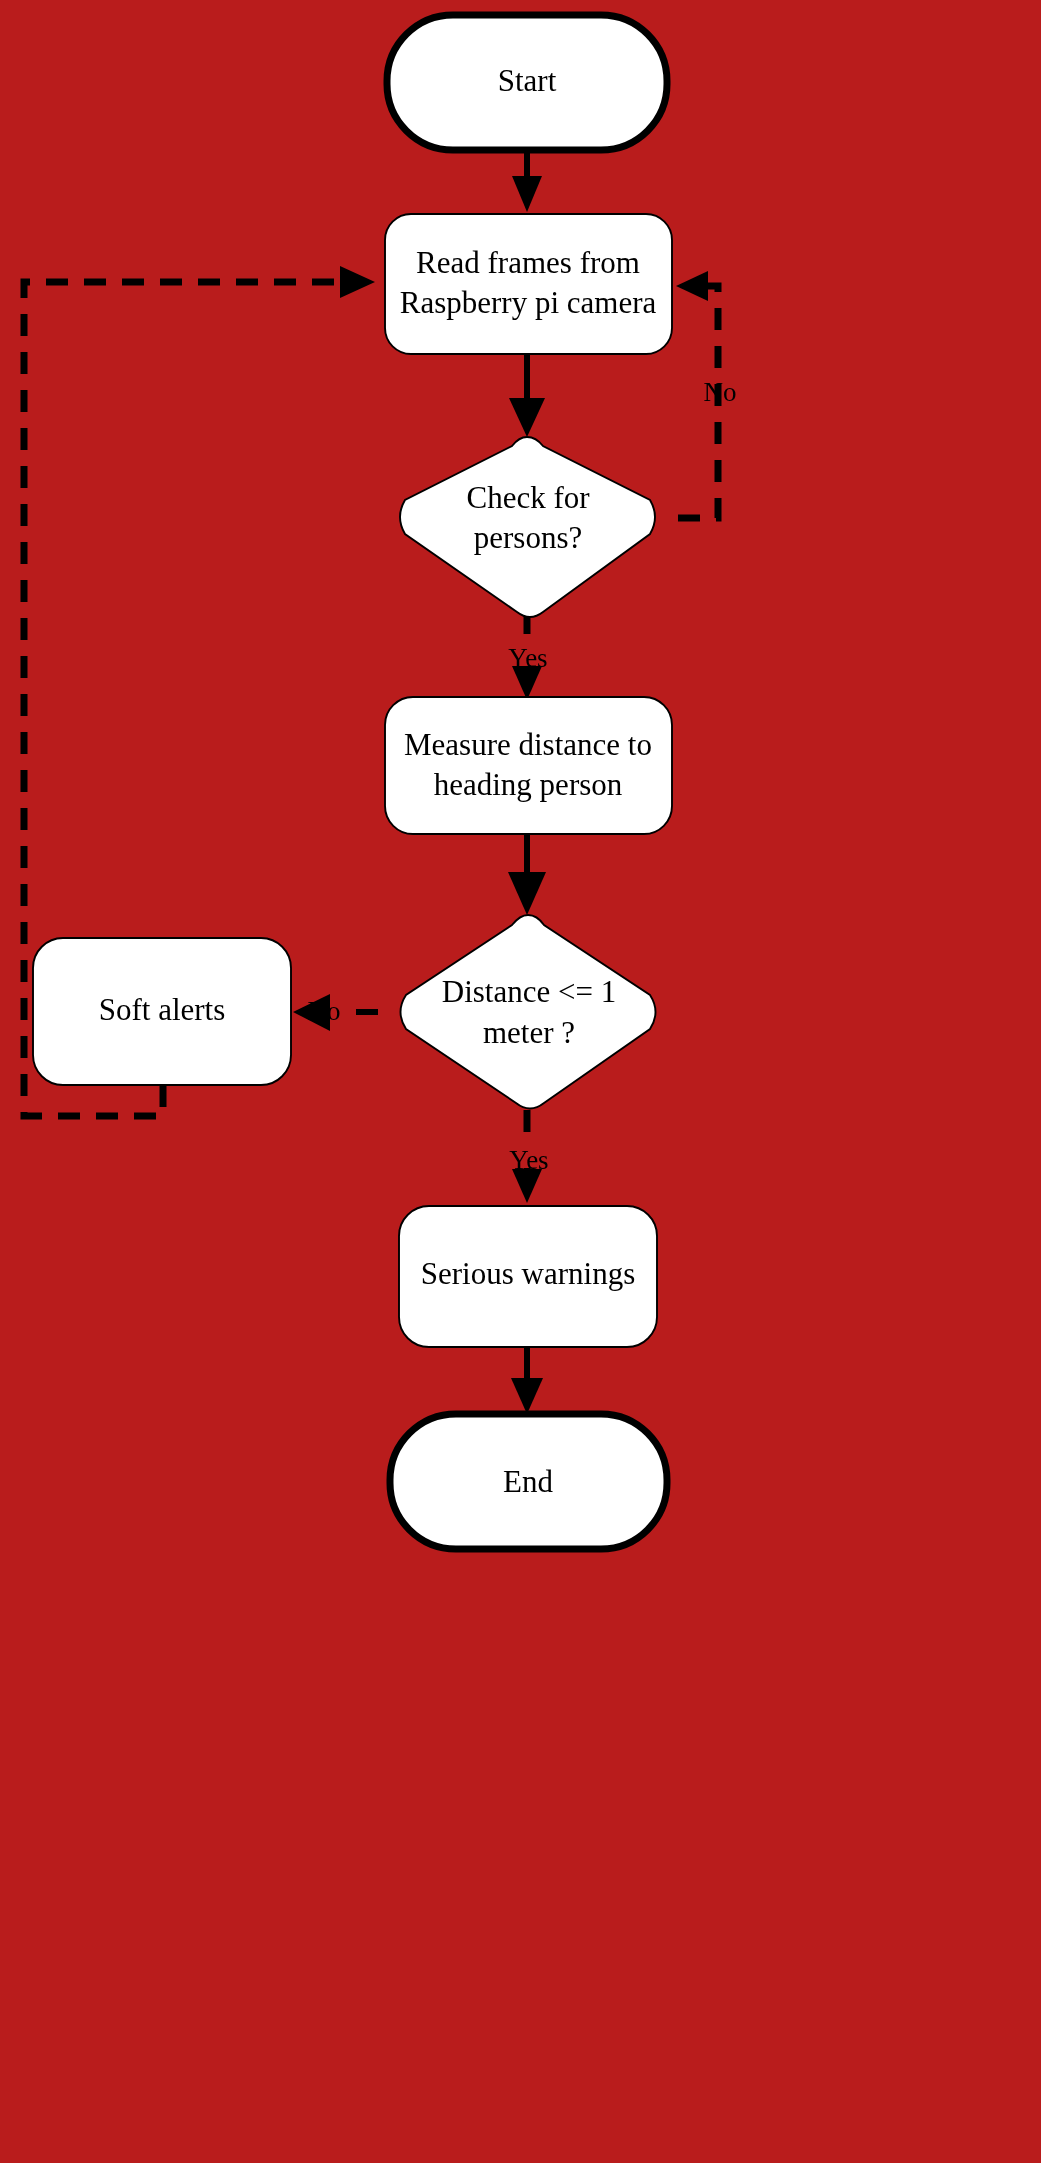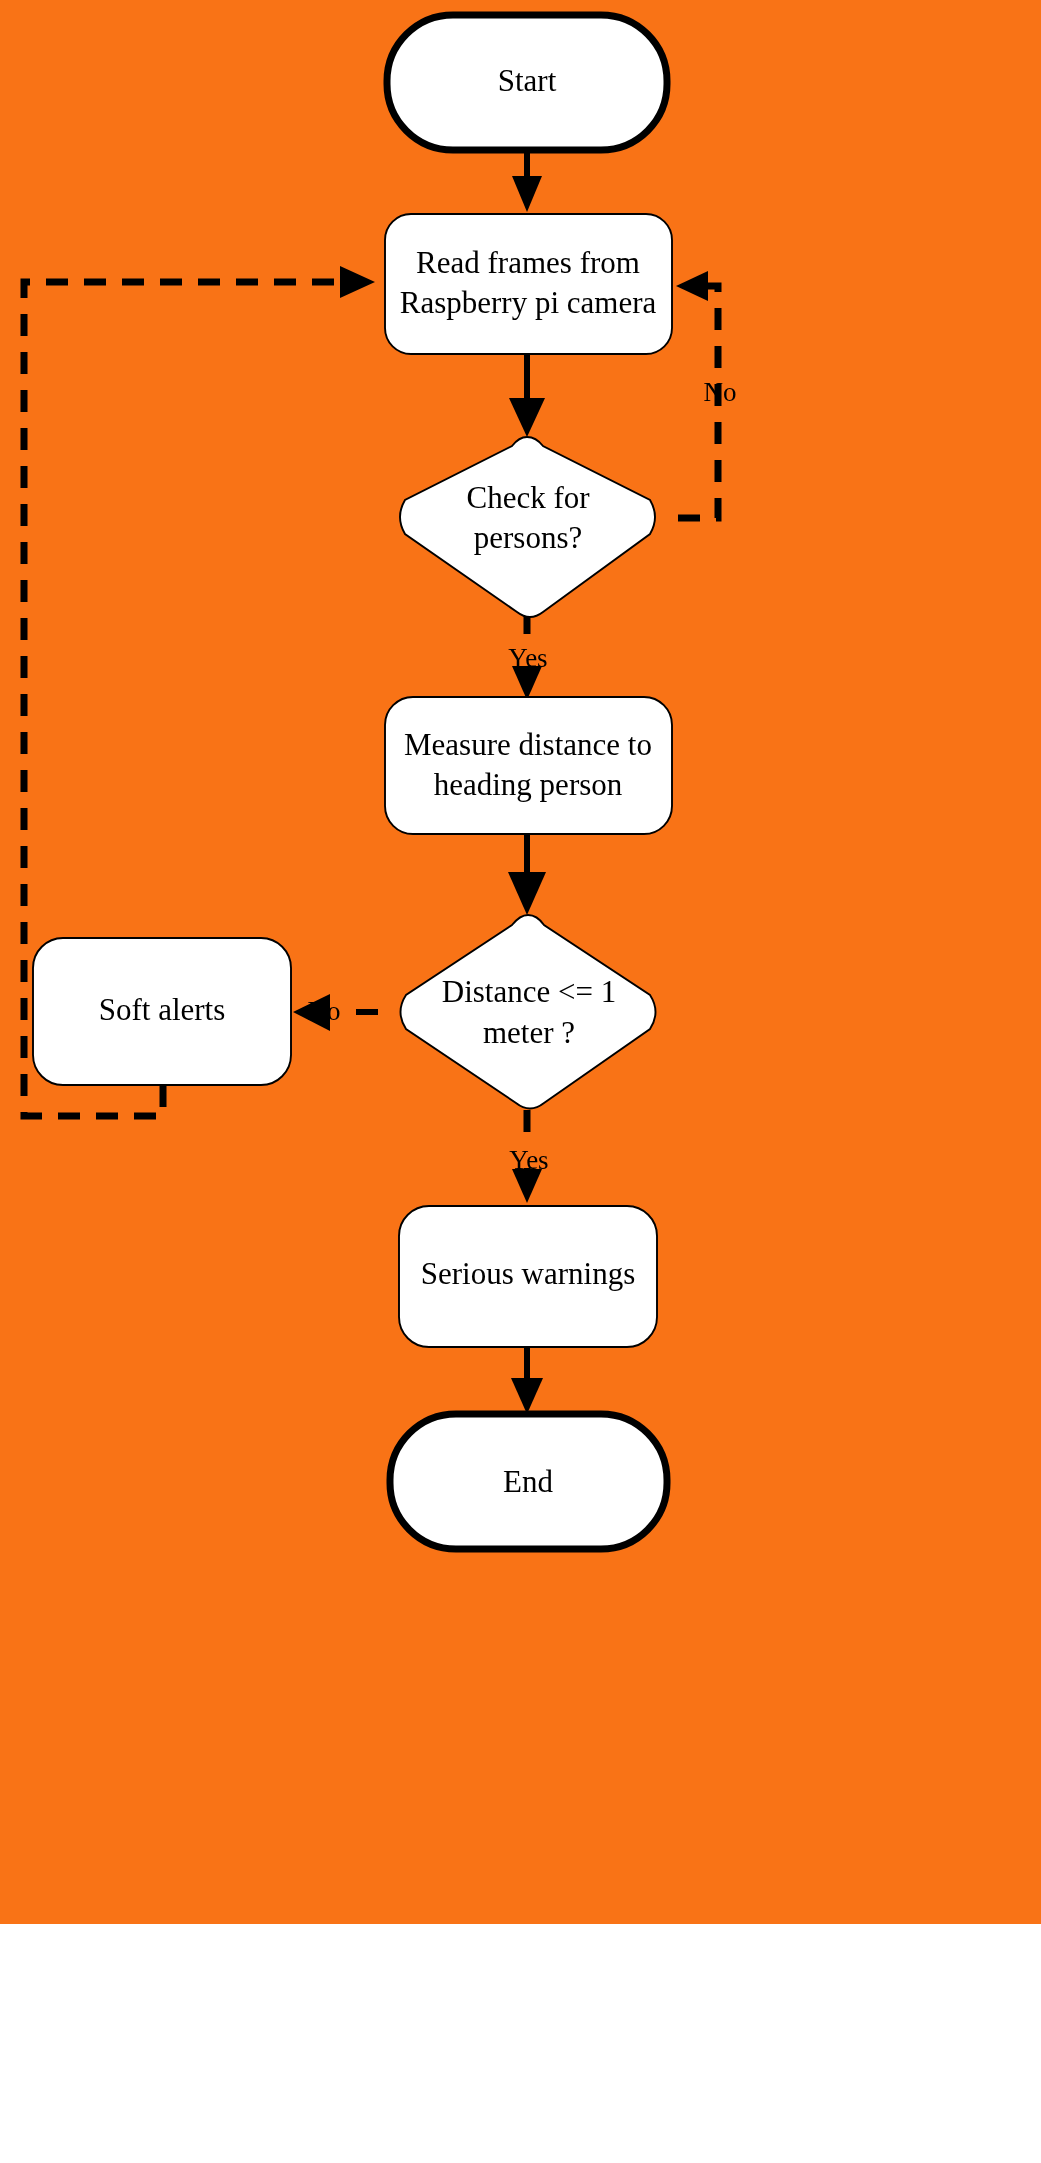--- a/index.html
+++ b/index.html
@@ -6,22 +6,22 @@
     margin: 0;
     padding: 0;
     background: #ffffff;
   }
   body {
     font-family: "Liberation Serif", "DejaVu Serif", serif;
   }
   #flowchart-root {
     position: relative;
     width: 1041px;
-    height: 1924px;
-    background: #f97316;
+    height: 2163px;
+    background: #b91c1c;
     overflow: hidden;
   }
   svg.fc {
     position: absolute;
     top: 0;
     left: 0;
     width: 1041px;
     height: 2163px;
     display: block;
   }

